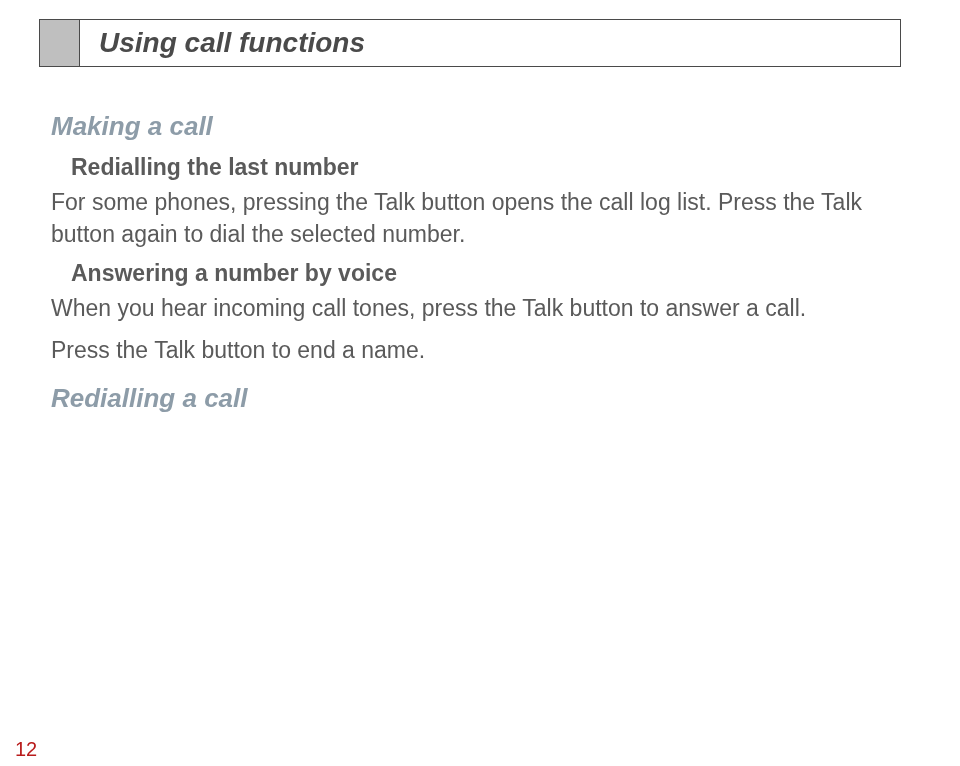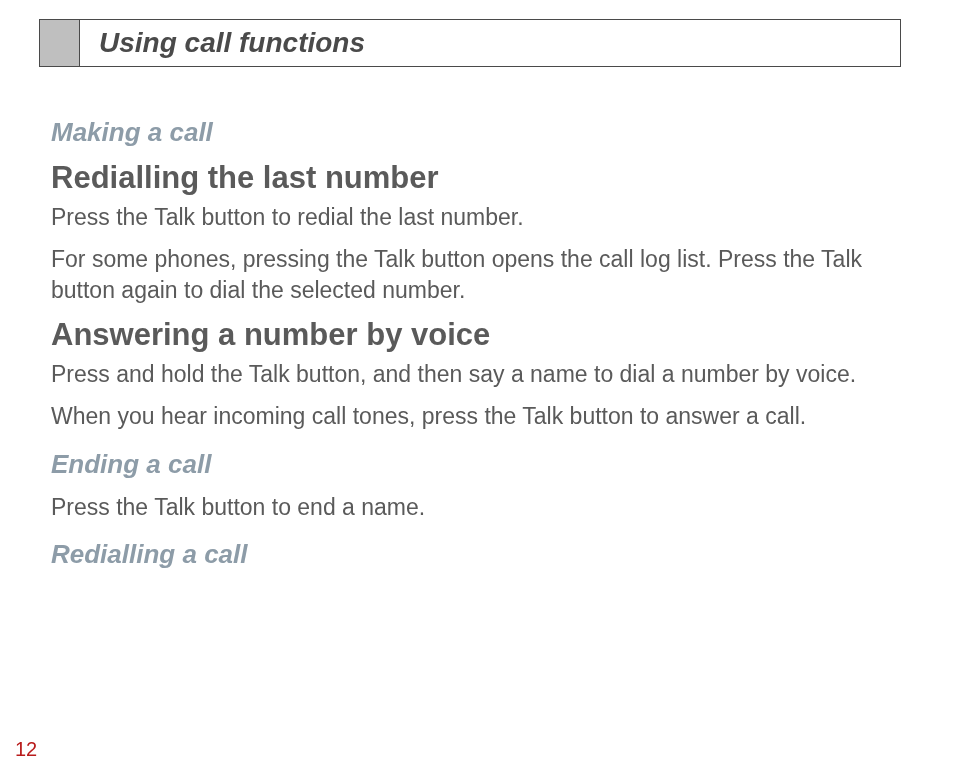--- a/index.html
+++ b/index.html
@@ -50,27 +50,28 @@
     padding-top: 24px;
   }
   .h-sub {
     font-size: 26px;
     font-weight: bold;
     font-style: italic;
     color: #8d9ca8;
     margin-top: 14px;
     margin-bottom: 10px;
   }
-  .h-sub.tight { margin-top: 24px; }
+  .h-sub.tight { margin-top: 18px; }
   .h-mini {
-    font-size: 31px;
+    font-size: 23px;
     font-weight: bold;
     color: #5a5a5a;
     margin-top: 6px;
     margin-bottom: 4px;
+    margin-left: 20px;
   }
   .body-text {
     font-size: 23px;
     line-height: 1.38;
     color: #5a5a5a;
     margin-bottom: 8px;
   }
   .page-number {
     position: absolute;
     left: 12px;
@@ -89,29 +90,26 @@
     <div class="header-title-box">
       <span class="header-title">Using call functions</span>
     </div>
   </div>
 
   <div class="content">
 
     <div class="h-sub tight">Making a call</div>
 
     <div class="h-mini">Redialling the last number</div>
-    <div class="body-text">Press the Talk button to redial the last number.</div>
     <div class="body-text">For some phones, pressing the Talk button opens the call log list. Press the Talk button again to dial the selected number.</div>
 
     <div class="h-mini">Answering a number by voice</div>
-    <div class="body-text">Press and hold the Talk button, and then say a name to dial a number by voice.</div>
 
     <div class="body-text">When you hear incoming call tones, press the Talk button to answer a call.</div>
 
-    <div class="h-sub">Ending a call</div>
     <div class="body-text">Press the Talk button to end a name.</div>
 
     <div class="h-sub">Redialling a call</div>
 
   </div>
 
   <div class="page-number">12</div>
 
 </div>
 

